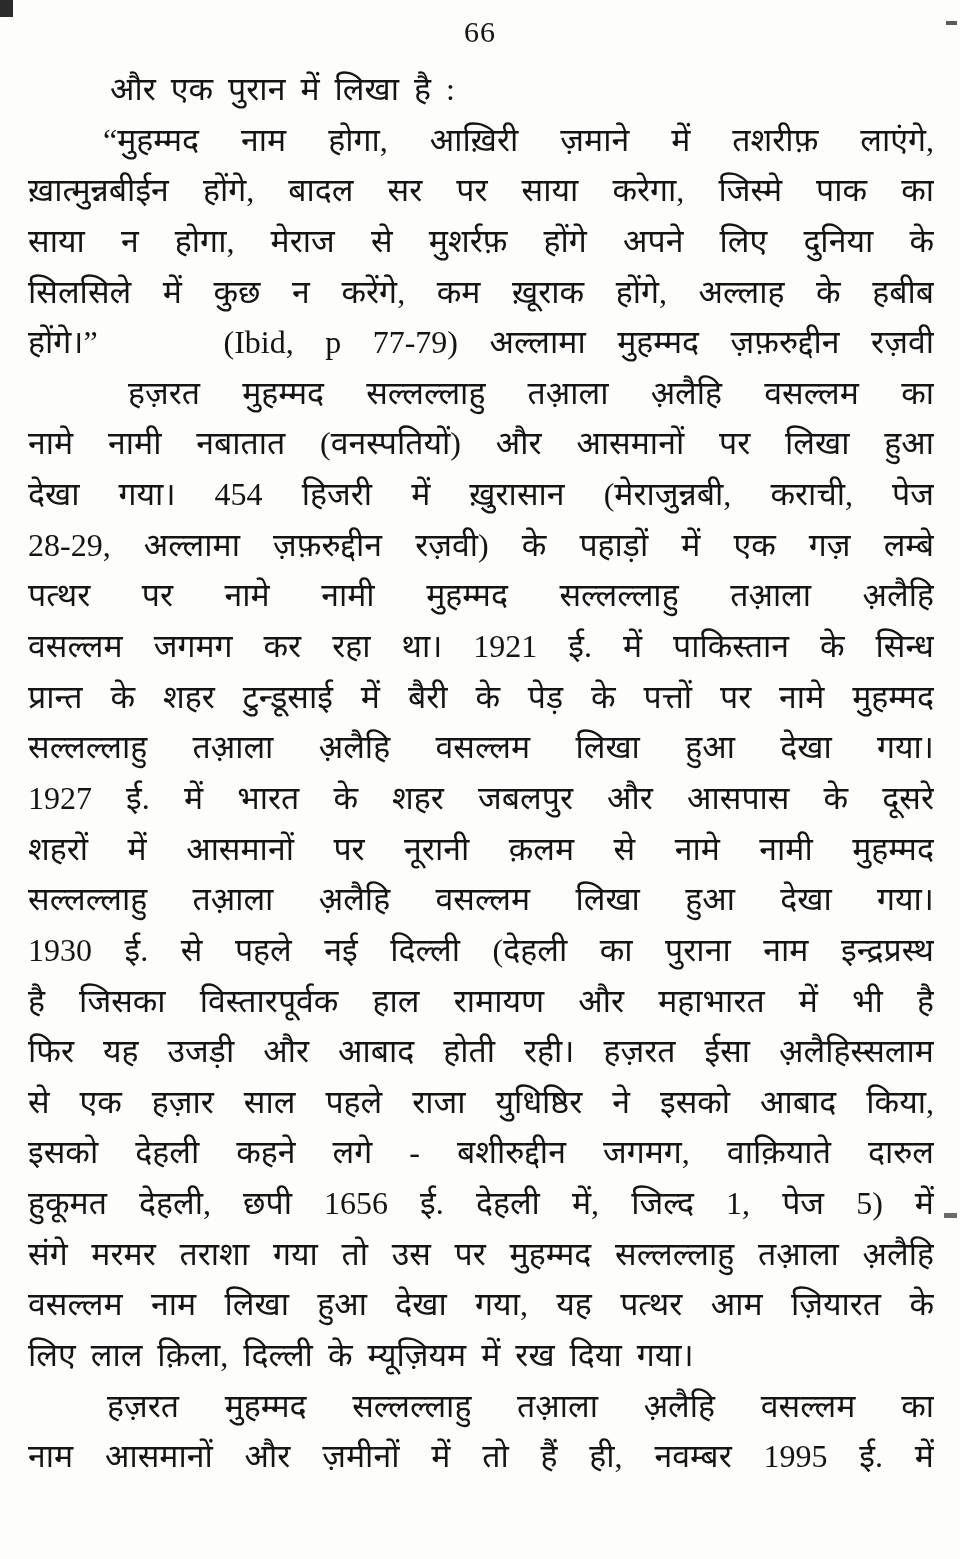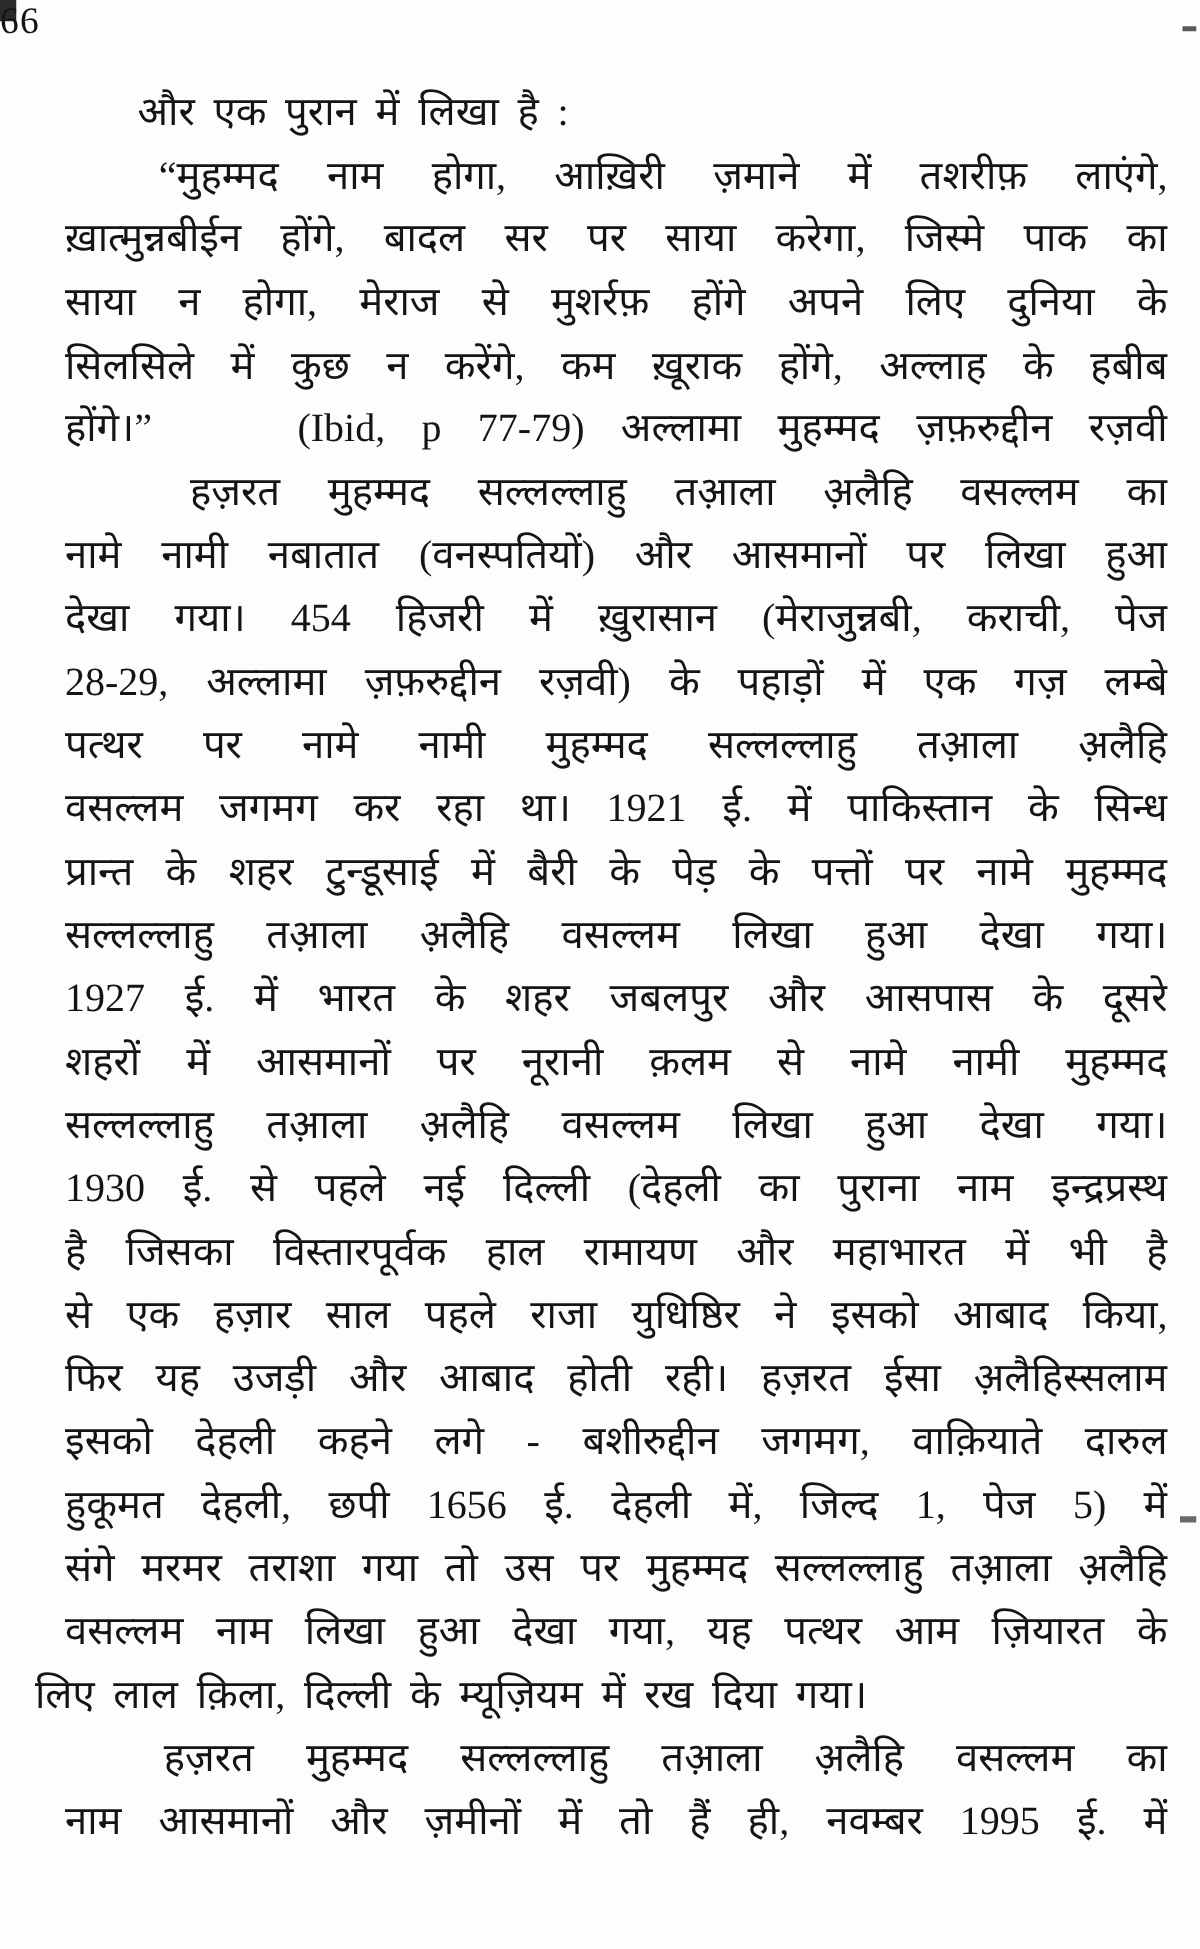--- a/index.html
+++ b/index.html
@@ -14,23 +14,24 @@
   }
   .page {
     position: relative;
     width: 960px;
     height: 1559px;
     font-family: "Liberation Serif", "DejaVu Serif", serif;
     color: var(--fg, #141414);
   }
   .page-number {
     position: absolute;
-    top: 0;
+    top: 15px;
     left: 0;
     width: 100%;
+    text-align: center;
     font-size: 30px;
     letter-spacing: 1px;
     color: var(--fg, #141414);
   }
   .text-block {
     position: absolute;
     left: 28px;
     top: 64px;
     width: 906px;
   }
@@ -41,21 +42,20 @@
     word-spacing: 7px;
     white-space: nowrap;
     overflow: visible;
     font-family: Liberation Serif, serif;
   }
   .line.just {
     white-space: normal;
     text-align: justify;
     text-align-last: justify;
     overflow: hidden;
-    margin-left: 24px;
   }
   
   .mark {
     position: absolute;
     background: #2b2b2b;
   }
   .mark.tl { left: 0; top: 0; width: 13px; height: 17px; }
   .mark.r1 { left: 946px; top: 21px; width: 11px; height: 4px; background: #5a5a5a; }
   .mark.r2 { left: 944px; top: 1213px; width: 13px; height: 5px; background: #6a6a6a; }
 </style>
@@ -83,22 +83,22 @@
       <div class="line just">28-29, अल्लामा ज़फ़रुद्दीन रज़वी) के पहाड़ों में एक गज़ लम्बे</div>
       <div class="line just">पत्थर पर नामे नामी मुहम्मद सल्लल्लाहु तआ़ला अ़लैहि</div>
       <div class="line just">वसल्लम जगमग कर रहा था। 1921 ई. में पाकिस्तान के सिन्ध</div>
       <div class="line just">प्रान्त के शहर टुन्डूसाई में बैरी के पेड़ के पत्तों पर नामे मुहम्मद</div>
       <div class="line just">सल्लल्लाहु तआ़ला अ़लैहि वसल्लम लिखा हुआ देखा गया।</div>
       <div class="line just">1927 ई. में भारत के शहर जबलपुर और आसपास के दूसरे</div>
       <div class="line just">शहरों में आसमानों पर नूरानी क़लम से नामे नामी मुहम्मद</div>
       <div class="line just">सल्लल्लाहु तआ़ला अ़लैहि वसल्लम लिखा हुआ देखा गया।</div>
       <div class="line just">1930 ई. से पहले नई दिल्ली (देहली का पुराना नाम इन्द्रप्रस्थ</div>
       <div class="line just">है जिसका विस्तारपूर्वक हाल रामायण और महाभारत में भी है</div>
+      <div class="line just">फिर यह उजड़ी और आबाद होती रही। हज़रत ईसा अ़लैहिस्सलाम</div>
       <div class="line just">से एक हज़ार साल पहले राजा युधिष्ठिर ने इसको आबाद किया,</div>
-      <div class="line just">फिर यह उजड़ी और आबाद होती रही। हज़रत ईसा अ़लैहिस्सलाम</div>
       <div class="line just">इसको देहली कहने लगे - बशीरुद्दीन जगमग, वाक़ियाते दारुल</div>
       <div class="line just">हुकूमत देहली, छपी 1656 ई. देहली में, जिल्द 1, पेज 5) में</div>
       <div class="line just">संगे मरमर तराशा गया तो उस पर मुहम्मद सल्लल्लाहु तआ़ला अ़लैहि</div>
       <div class="line just">वसल्लम नाम लिखा हुआ देखा गया, यह पत्थर आम ज़ियारत के</div>
       <div class="line">लिए लाल क़िला, दिल्ली के म्यूज़ियम में रख दिया गया।</div>
       <div class="line just" style="padding-left: 79px;">हज़रत मुहम्मद सल्लल्लाहु तआ़ला अ़लैहि वसल्लम का</div>
       <div class="line just">नाम आसमानों और ज़मीनों में तो हैं ही, नवम्बर 1995 ई. में</div>
     </div>
 
 </div>

